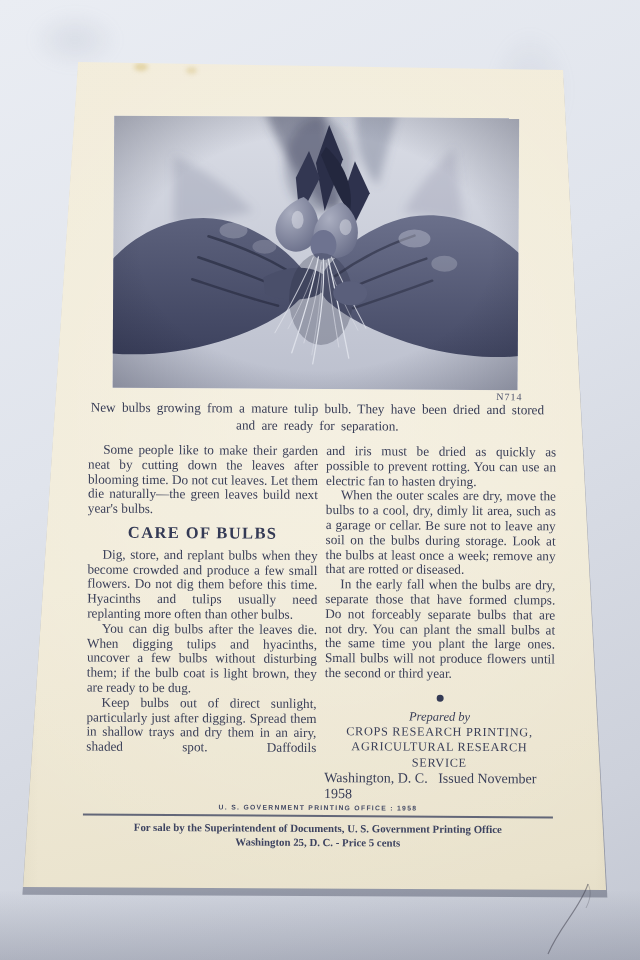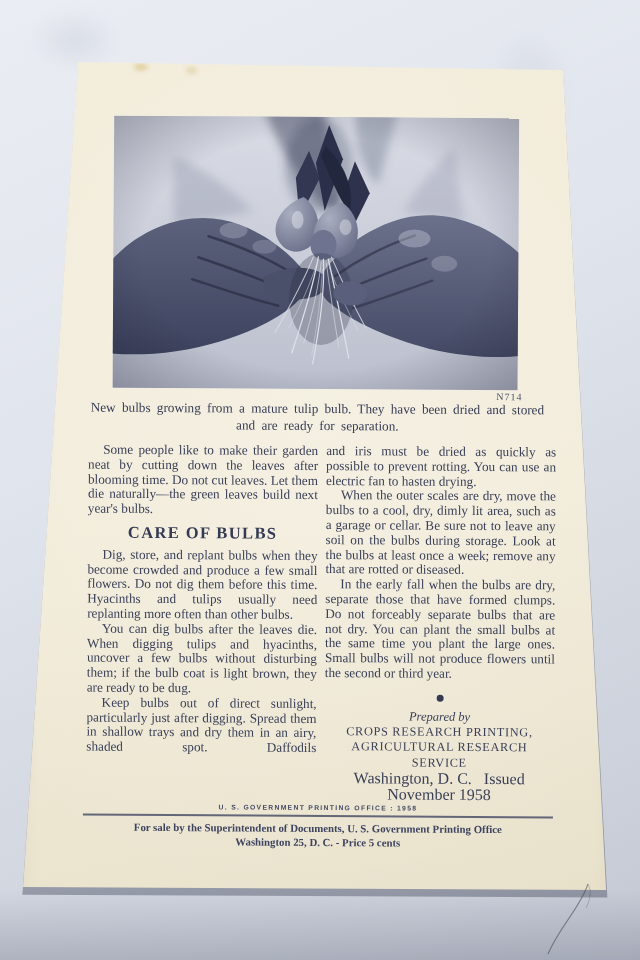--- a/index.html
+++ b/index.html
@@ -38,21 +38,21 @@
   .columns{position:absolute;left:88px;top:444px;width:468px;display:flex;gap:8px;}
   .col{width:230px;font-size:13.2px;line-height:14.8px;text-align:justify;}
   .para{margin:0;}
   .indent{text-indent:15px;}
   .cont{text-align-last:justify;}
   h2.heading{margin:9px 0 7px 0;text-align:center;font-size:16.5px;letter-spacing:1.4px;
     color:#343a55;font-weight:bold;text-indent:0;}
   .dot{width:7px;height:7px;border-radius:50%;background:#343a55;margin:13px auto 0 auto;}
   .prepared{margin-top:8px;text-align:center;font-style:italic;font-size:12.5px;}
   .org{text-align:center;font-size:12.3px;letter-spacing:.7px;line-height:15.5px;}
-  .issued{text-align:center;font-size:16px;line-height:15.5px;white-space:pre-wrap;}
+  .issued{text-align:left;font-size:14px;line-height:15.5px;white-space:pre-wrap;}
 
   .footer{position:absolute;left:85px;top:804px;width:470px;}
   .gpo{font-family:"Liberation Sans",sans-serif;font-size:6.8px;font-weight:bold;
     letter-spacing:1.3px;text-align:center;color:#464c66;}
   .rule{height:2px;background:#4a5069;margin-top:4px;opacity:.85;}
   .sale{font-weight:bold;font-size:10.8px;line-height:14px;text-align:center;color:#3d4360;}
   .sale.first{margin-top:4px;}
 
   .hair{position:absolute;left:520px;top:878px;pointer-events:none;}
 </style>

